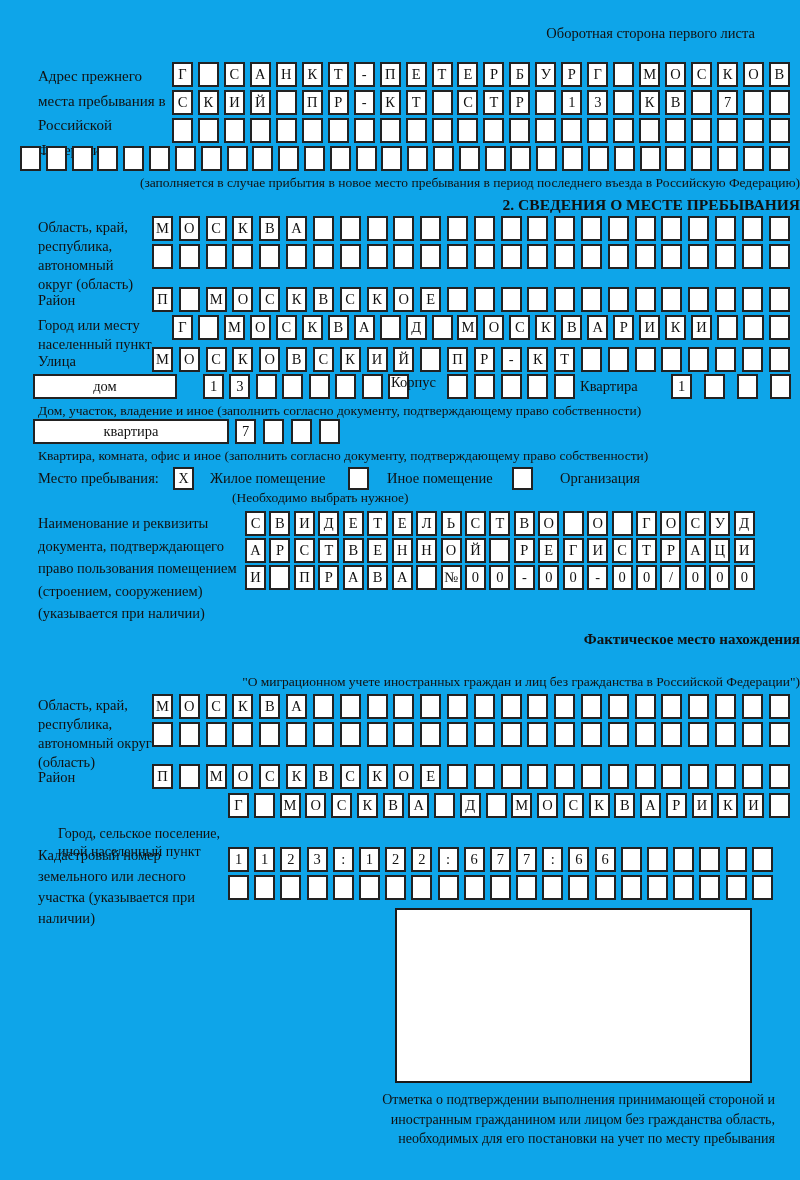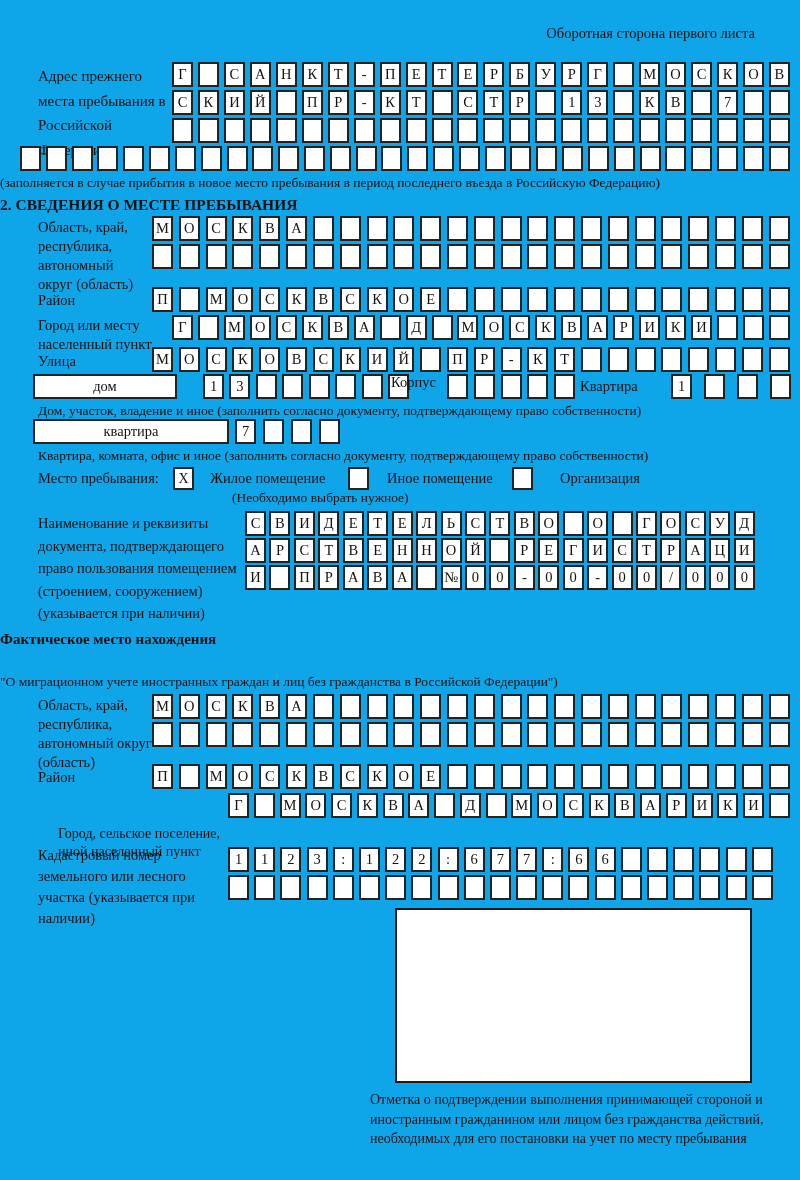--- a/index.html
+++ b/index.html
@@ -5,21 +5,21 @@
   * { margin:0; padding:0; box-sizing:border-box; }
   html,body { background:#ffffff; }
   .page {
     position:relative; width:800px; height:1180px; background:#0ea5e9;
     font-family:"Liberation Serif","DejaVu Serif",serif; color:#111;
     overflow:hidden;
   }
   .abs { position:absolute; }
   .lbl { font-size:14.5px; line-height:19px; color:#111; }
   .cap { font-size:13.5px; white-space:nowrap; color:#111; }
-  .center { text-align:left; }
+  .center { text-align:right; }
   .bold { font-weight:bold; }
   .boxrow { position:absolute; display:flex; justify-content:space-between; }
   .cell {
     width:21px; height:25px; border:2px solid #222; background:#fff;
     display:flex; align-items:center; justify-content:center;
     font-size:14.5px; line-height:1; color:#111; flex:0 0 auto;
   }
   .namedbox {
     position:absolute; border:2px solid #222; background:#fff;
     display:flex; align-items:center; justify-content:center;
@@ -565,15 +565,15 @@
       <span class="cell"></span>
       <span class="cell"></span>
       <span class="cell"></span>
       <span class="cell"></span>
       <span class="cell"></span>
       <span class="cell"></span>
       <span class="cell"></span>
     </div>
 
   <div class="stampbox" style="top:908px; left:395px; width:357px; height:175px;"></div>
-  <div class="abs center" style="top:1090px; left:370px; width:405px; font-size:14px; line-height:19.5px;">Отметка о подтверждении выполнения принимающей стороной и иностранным гражданином или лицом без гражданства действий, необходимых для его постановки на учет по месту пребывания</div>
+  <div class="abs center" style="top:1090px; left:370px; width:405px; font-size:14px; line-height:19.5px;">Отметка о подтверждении выполнения принимающей стороной и иностранным гражданином или лицом без гражданства область, необходимых для его постановки на учет по месту пребывания</div>
 
 </div>
 
 </body></html>

